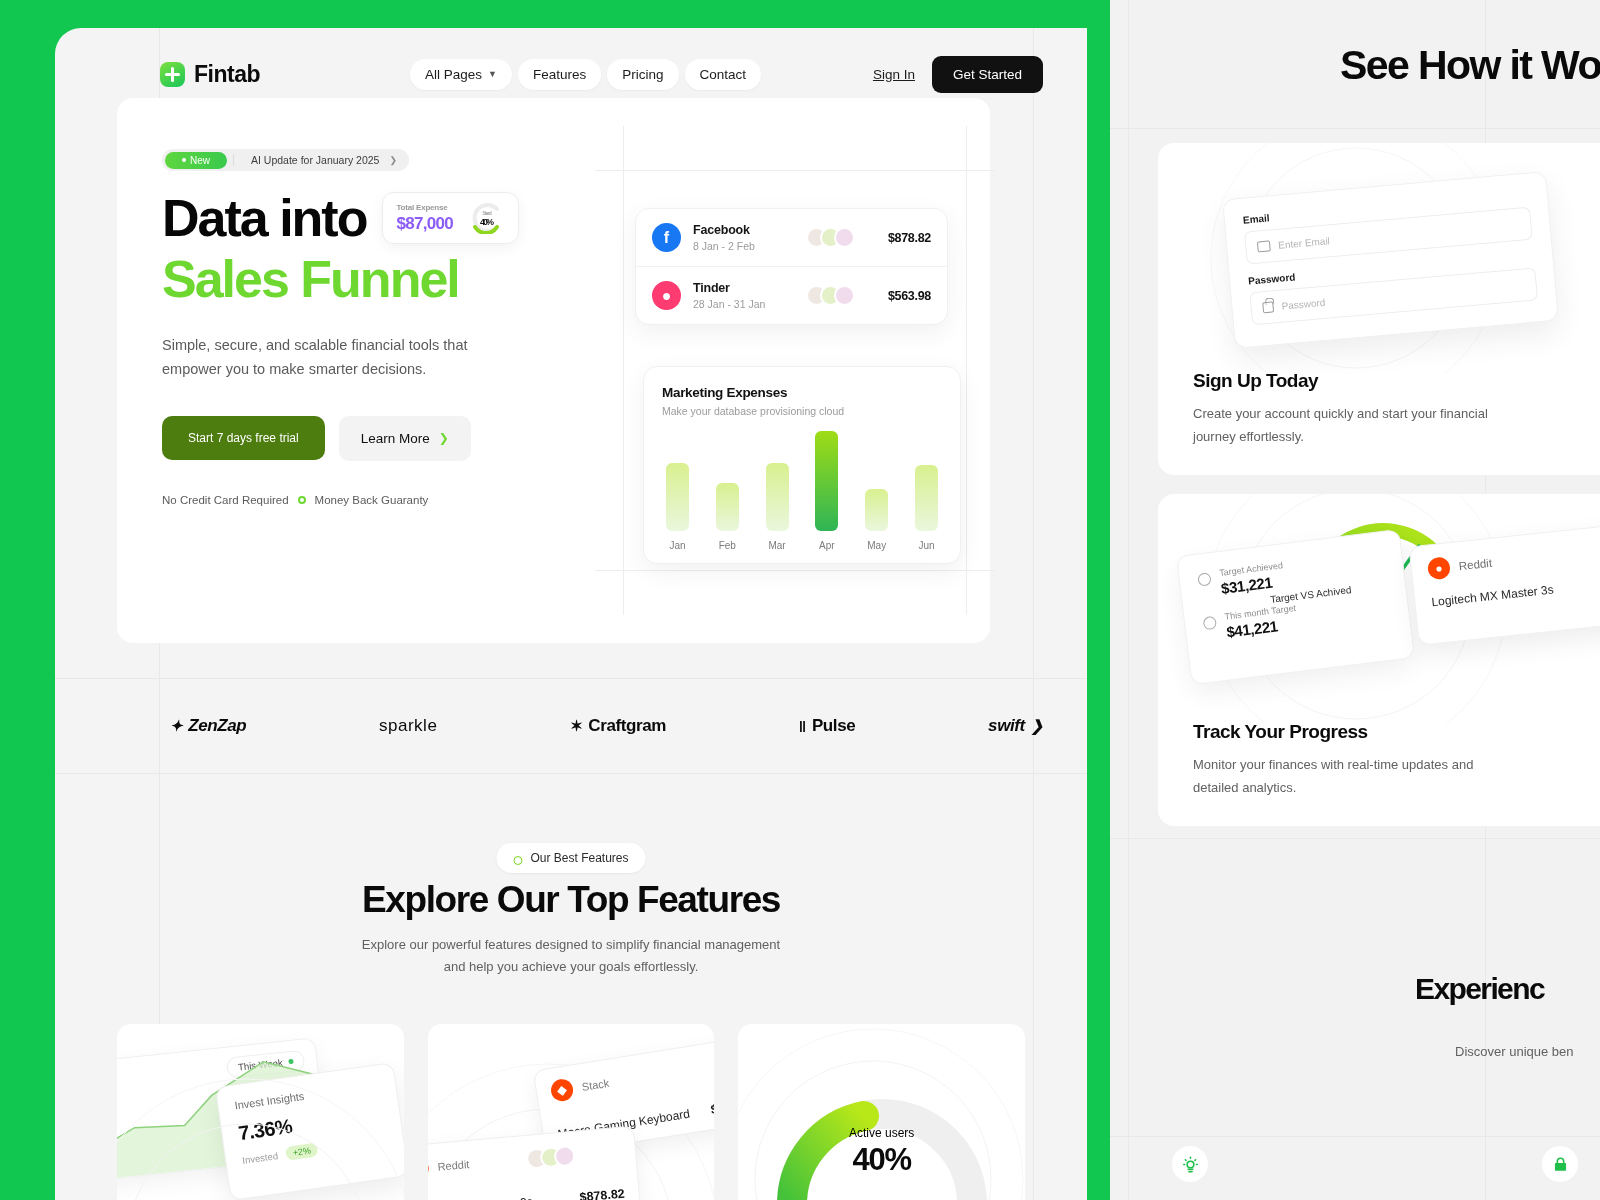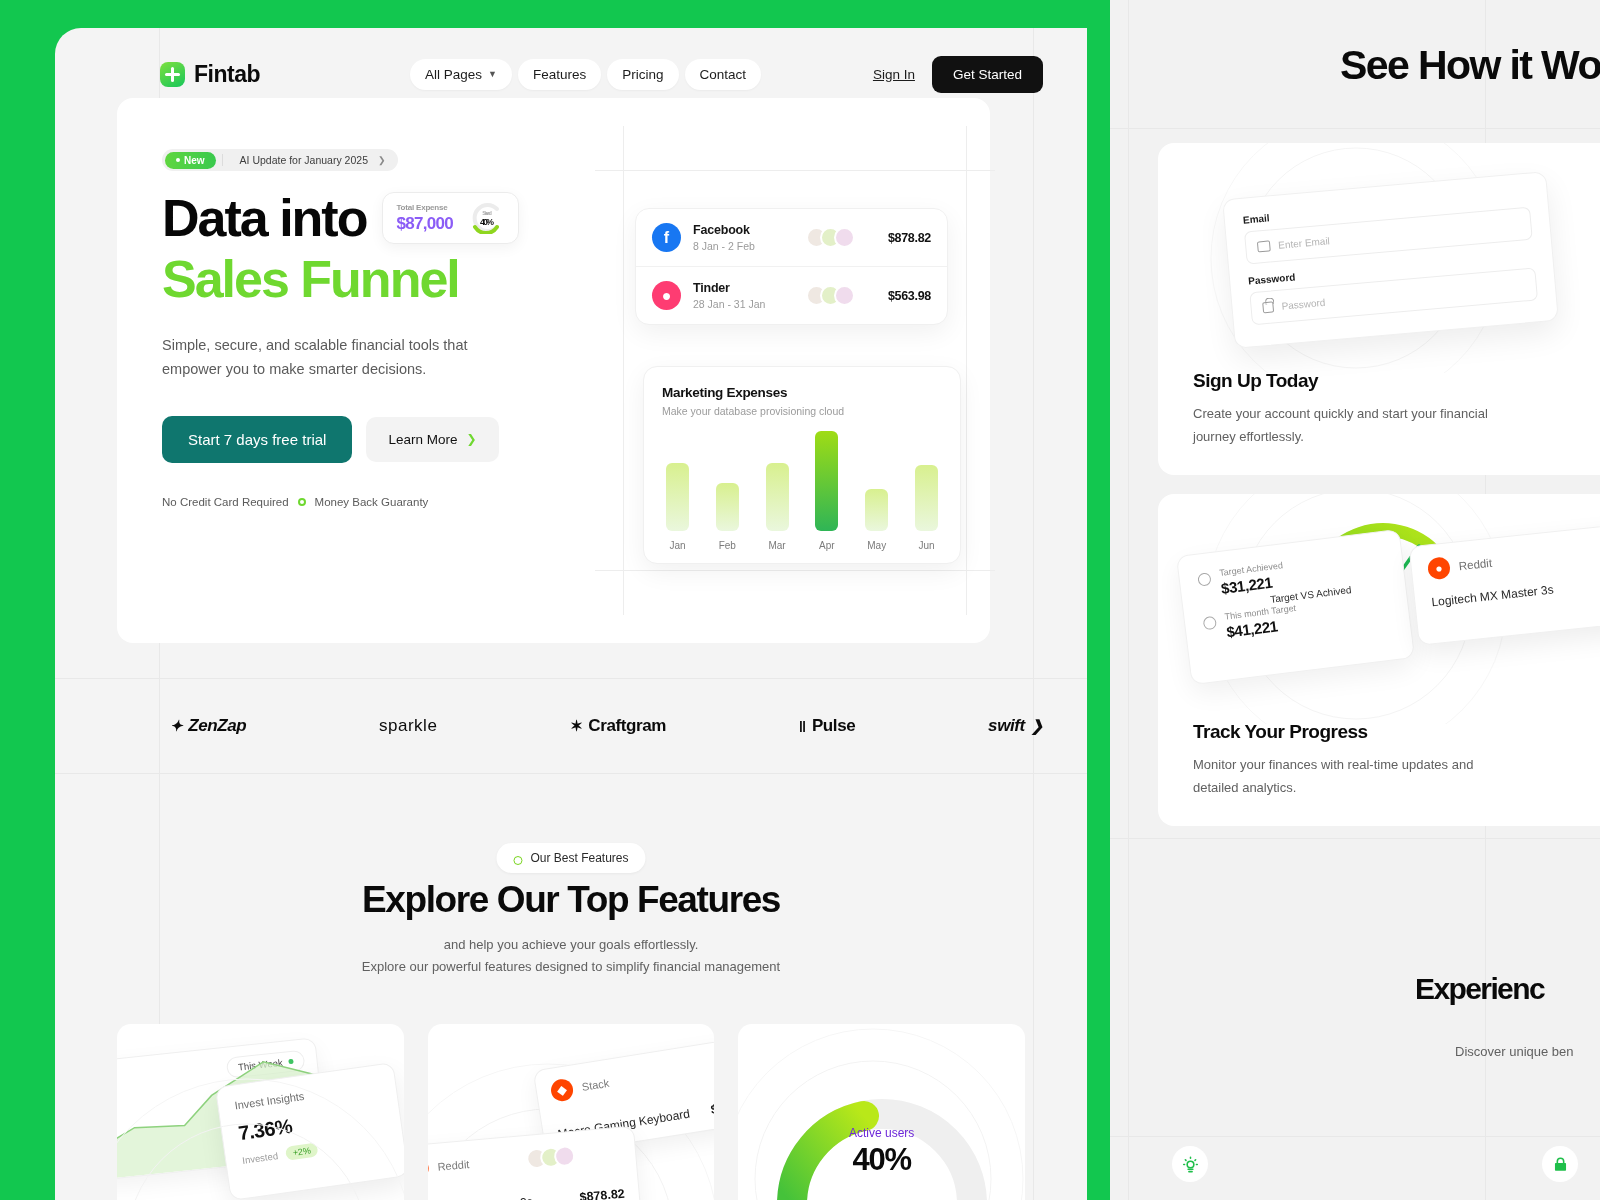--- a/index.html
+++ b/index.html
@@ -62,21 +62,21 @@
     background:#fff; border-radius:16px;
   }
   .hero-inner{ position:relative; width:100%; height:100%; padding:50px 0 0 45px; }
 
   .pill-new{
     display:inline-flex; align-items:center; gap:0;
     background:#f0f0f0; border-radius:999px; padding:3px; height:22px;
   }
   .badge-new{
     background:linear-gradient(90deg,#5fd640,#39c94d); color:#fff;
-    font-size:10px; font-weight:700; padding:3px 11px; border-radius:999px;
+    font-size:10px; font-weight:400; padding:3px 17px; border-radius:999px;
     display:flex; align-items:center; gap:4px;
   }
   .dot-w{ width:4px;height:4px;border-radius:50%;background:#fff; display:inline-block;}
   .pill-text{ font-size:10.5px; color:#3d3d3d; padding:0 10px 0 17px; border-left:1px solid #dcdcdc; margin-left:6px;}
   .pill-arrow{ font-size:9px; color:#8a8a8a; padding-right:9px; }
 
   h1.headline{
     margin-top:17px; font-size:52px; line-height:1.17; font-weight:700;
     letter-spacing:-2px; color:#070707; max-width:520px;
   }
@@ -96,22 +96,22 @@
      align-items:center; justify-content:center; }
   .exp-g-lab{ font-size:6px; color:#b0b0b0; }
   .exp-g-val{ font-size:9px; font-weight:700; color:#111; }
 
   .sub{
     margin-top:24px; font-size:14.5px; line-height:1.65; color:#5b5b5b;
     max-width:350px;
   }
   .btnrow{ margin-top:34px; display:flex; gap:14px; align-items:center; }
   .btn-black{
-    background:#0f766e; color:#fff; border:none; border-radius:10px;
-    padding:15px 26px; font-size:15px;
+    background:#4d7c0f; color:#fff; border:none; border-radius:10px;
+    padding:15px 26px; font-size:12px;
   }
   .btn-light{
     background:#f3f3f3; color:#111; border:none; border-radius:10px;
     padding:15px 22px; font-size:13.5px; display:flex; align-items:center; gap:9px;
   }
   .btn-light .ar{ color:#6fd830; font-size:12px; }
 
   .trustline{ margin-top:33px; display:flex; align-items:center; gap:9px;
       font-size:11.5px; color:#5b5b5b; }
   .ring{ width:8px;height:8px;border-radius:50%;border:2px solid #6fd830; display:inline-block;}
@@ -213,21 +213,21 @@
      box-shadow:0 8px 22px rgba(0,0,0,.06); display:flex; align-items:center; padding:12px 14px; gap:10px;}
   .rt-ic{ width:22px;height:22px;border-radius:50%;background:#ff4500;color:#fff;font-size:12px;
      display:flex;align-items:center;justify-content:center;font-weight:700;flex:0 0 auto;}
   .rt-name{ font-size:11px; color:#7a7a7a;}
   .rt-item{ font-size:12px; color:#262626;}
   .rt-amt{ font-size:12.5px; font-weight:700; color:#111; }
 
   .gauge-wrap{ position:absolute; left:50%; top:40px; transform:translateX(-50%);
      width:230px; height:150px; }
   .gauge-txt{ position:absolute; left:0; right:0; top:62px; text-align:center; }
-  .gt-lab{ font-size:12px; color:#6d28d9; }
+  .gt-lab{ font-size:12px; color:#000000; }
   .gt-val{ font-size:31px; font-weight:700; color:#0b0b0b; letter-spacing:-1.2px; margin-top:2px;}
 
   
   .rightpanel{
     position:absolute; left:1110px; top:0; width:490px; height:1200px;
     background:#f2f2f2; overflow:hidden;
   }
   .rp-title{
     position:absolute; top:42px; left:230px; font-size:41px; font-weight:700;
     letter-spacing:-1.6px; color:#0a0a0a; white-space:nowrap;
@@ -479,22 +479,22 @@
       </div>
     </div>
 
     <div class="feat">
       <div class="chip-best">
         <span class="ring-sm"></span>
         <span>Our Best Features</span>
       </div>
       <h2 class="feat-title">Explore Our Top Features</h2>
       <div class="feat-sub">
+        <div>Explore our powerful features designed to simplify financial management</div>
         <div>and help you achieve your goals effortlessly.</div>
-        <div>Explore our powerful features designed to simplify financial management</div>
       </div>
 
       <div class="fcards">
 
         <div class="fcard">
           <div class="tilt1">
             <div class="thisweek">
               <span>This Week</span>
               <span class="gdot"></span>
             </div>

